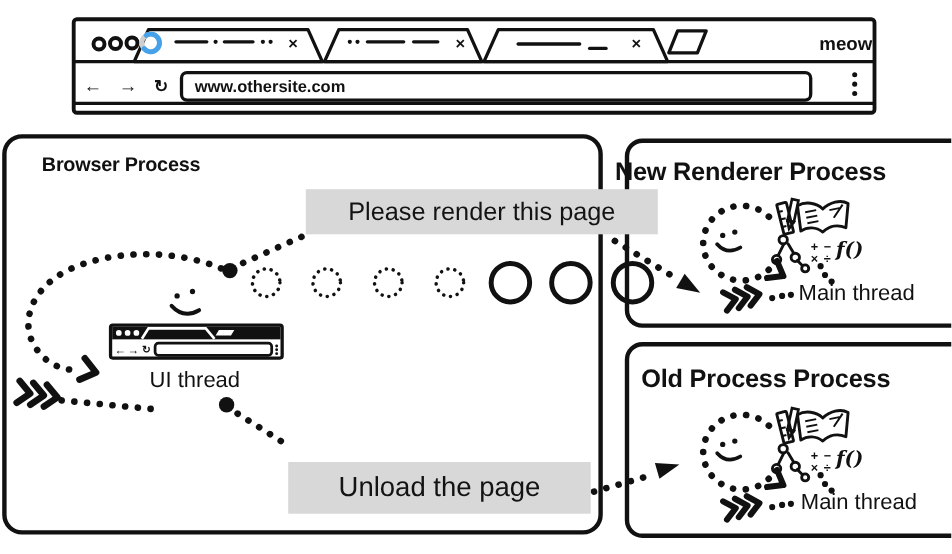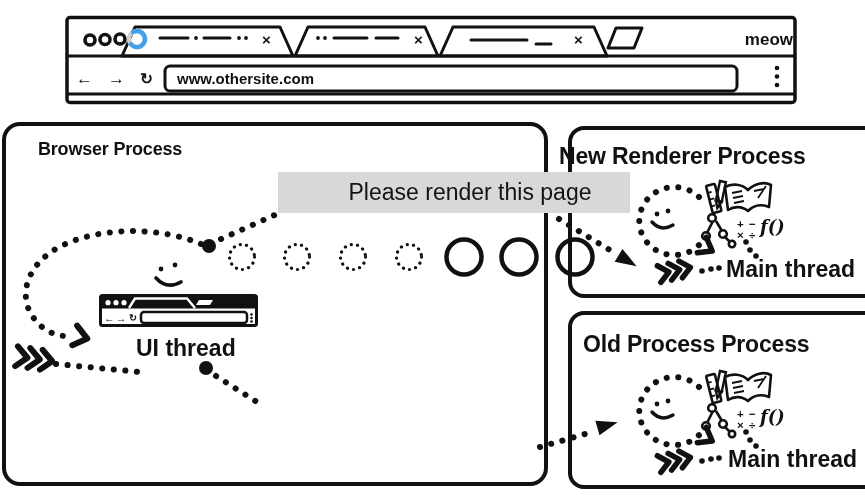--- a/index.html
+++ b/index.html
@@ -7,26 +7,26 @@
          font-family:"Liberation Sans",sans-serif;color:#111;}
   svg{position:absolute;left:0;top:0;overflow:visible;}
   .box{position:absolute;box-sizing:border-box;background:#fff;border:4.5px solid #111;}
   #box-browser{left:2px;top:122px;width:546px;height:364px;border-radius:18px;}
   #box-new{left:568px;top:126px;width:320px;height:172px;border-radius:16px;}
   #box-old{left:568px;top:311px;width:320px;height:178px;border-radius:16px;}
   .title{position:absolute;font-weight:bold;letter-spacing:-0.2px;}
   #t-browser{left:38px;top:139px;font-size:18px;}
   #t-new{left:559px;top:143px;font-size:23px;}
   #t-old{left:583px;top:331px;font-size:23px;}
-  .thread{position:absolute;font-size:23px;font-weight:bold;}
+  .thread{position:absolute;font-size:20px;font-weight:normal;}
   #l-ui{left:136px;top:335px;}
   #l-main-new{left:726px;top:256px;}
   #l-main-old{left:728px;top:446px;}
   .bubble{position:absolute;background:#d8d8d8;color:#131313;display:flex;
-          align-items:center;justify-content:center;padding-left:32px;}
+          align-items:center;justify-content:center;}
   #bubble-render{left:278px;top:172px;width:320px;height:41px;font-size:23px;}
   #bubble-unload{left:262px;top:420px;width:275px;height:47px;font-size:25px;}
   
   .ink{stroke:#111;fill:none;}
   .w3{stroke-width:3;}
   .dotted{stroke:#111;fill:none;stroke-width:6;stroke-linecap:round;stroke-dasharray:0.1 11.5;}
   .dottedthin{stroke:#111;fill:none;stroke-width:3.2;stroke-linecap:round;stroke-dasharray:0.1 6.2;}
   .chev{stroke:#111;fill:none;stroke-width:6;stroke-linecap:round;stroke-linejoin:round;}
   .chevs{stroke:#111;fill:none;stroke-width:5.5;stroke-linecap:round;stroke-linejoin:round;}
   .sq{stroke:#111;stroke-width:3;stroke-linecap:round;}
@@ -248,13 +248,14 @@
 
   <div class="title" id="t-browser">Browser Process</div>
   <div class="title" id="t-new">New Renderer Process</div>
   <div class="title" id="t-old">Old Process Process</div>
 
   <div class="thread" id="l-ui">UI thread</div>
   <div class="thread" id="l-main-new">Main thread</div>
   <div class="thread" id="l-main-old">Main thread</div>
 
   <div class="bubble" id="bubble-render">Please render this page</div>
+  <div class="bubble" id="bubble-unload">Unload the page</div>
 </div>
 
 </body></html>

